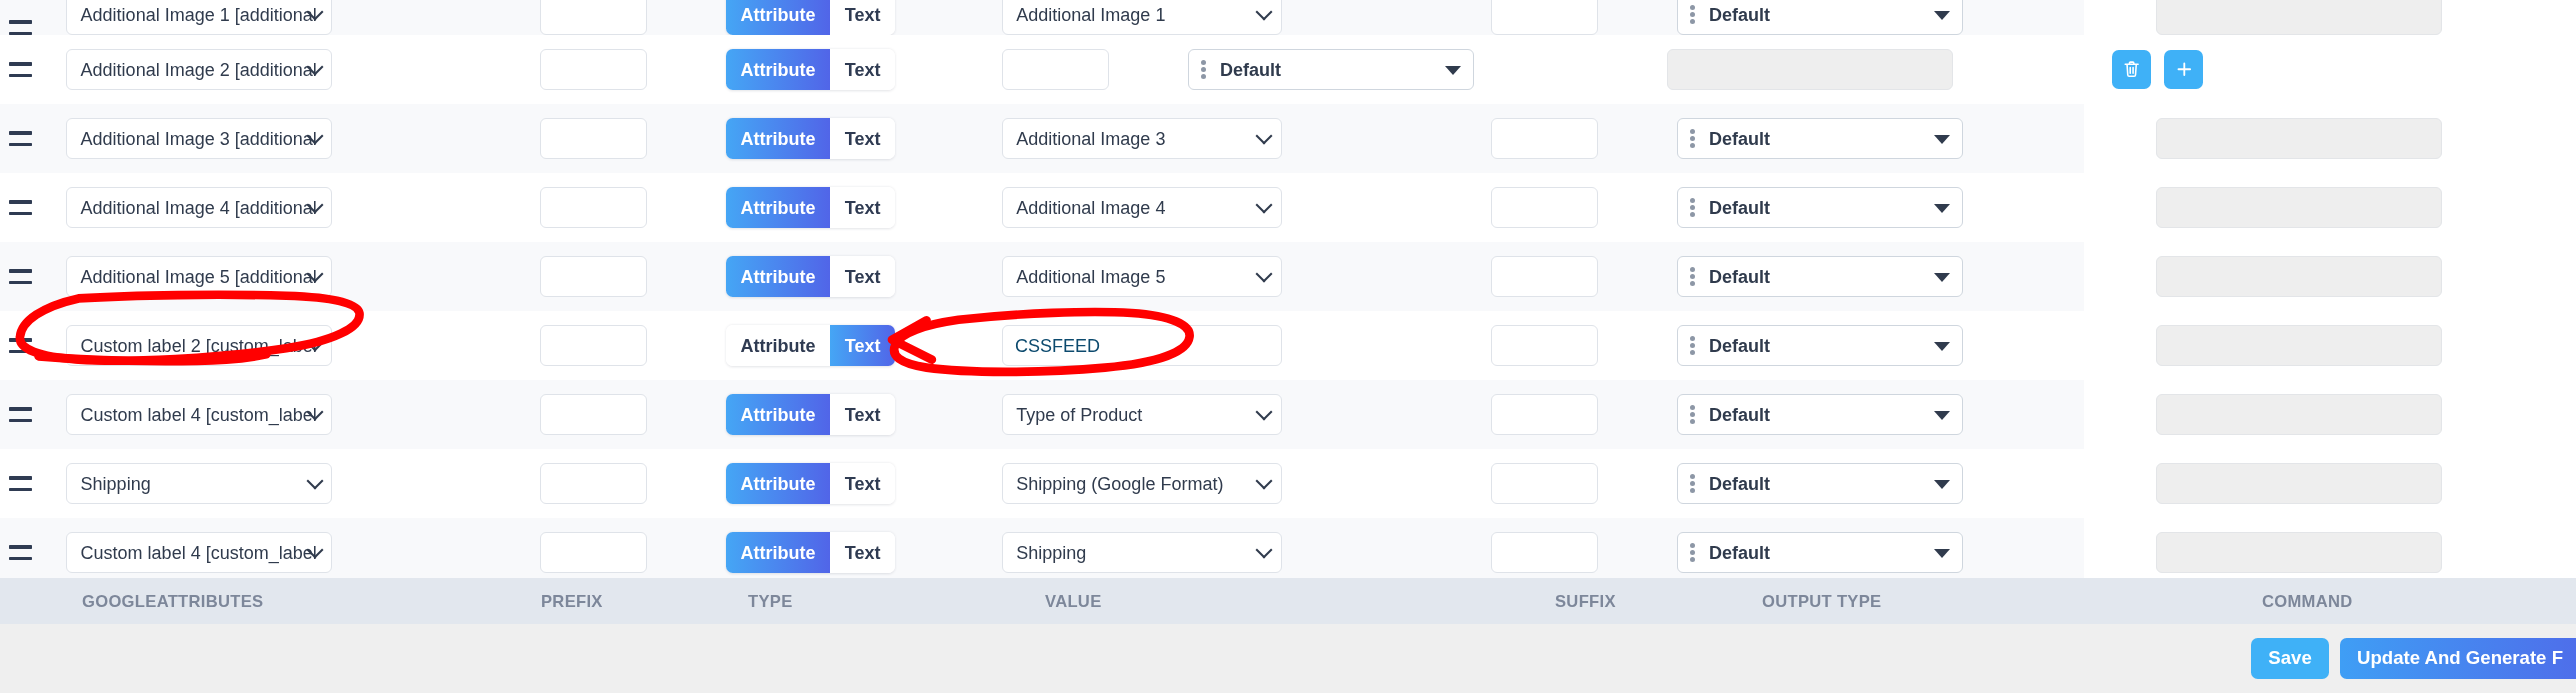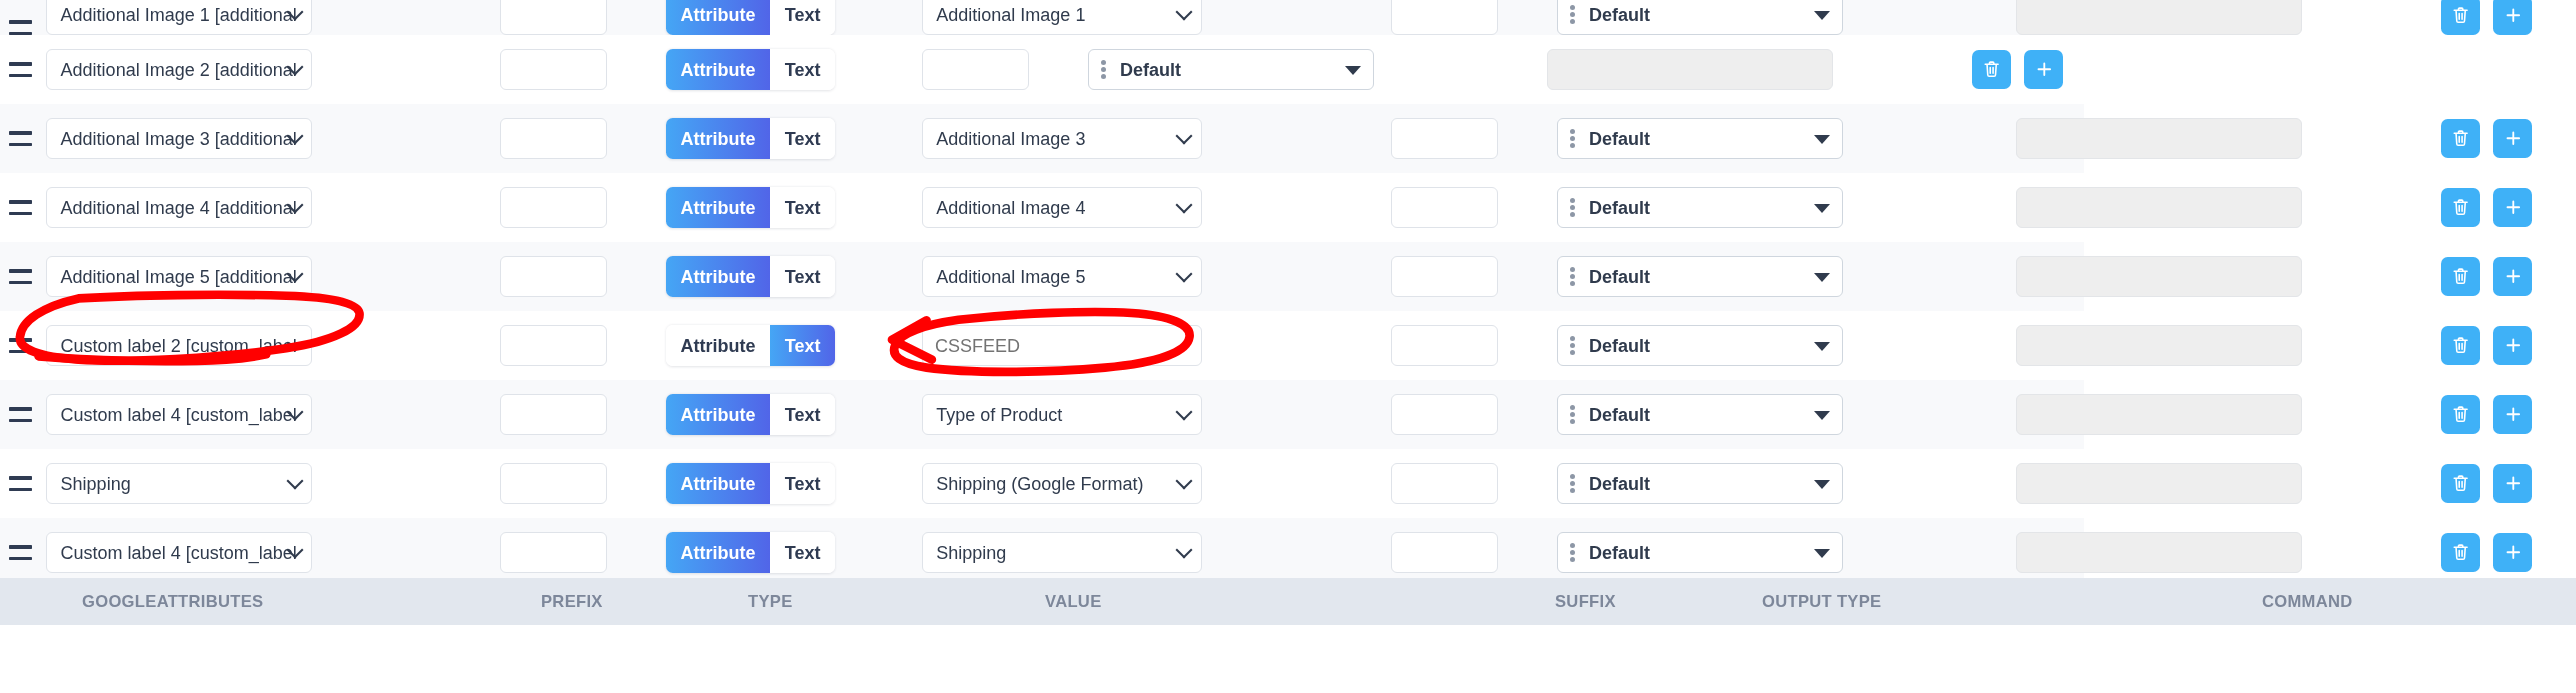--- a/index.html
+++ b/index.html
@@ -13,20 +13,21 @@
 
   
   .rows { position: relative; width: 2576px; }
   .row {
     position: relative;
     display: flex;
     align-items: center;
     height: 69px;
     width: 2084px;
     background: #ffffff;
+    gap: 20px;
   }
   .row.alt { background: #f8f9fb; }
   .row.first { height: 35px; align-items: flex-end; }
 
   
   .c-handle { width: 41px; flex: 0 0 41px; display:flex; align-items:center; justify-content:center; }
   .c-attr   { width: 459px; flex: 0 0 459px; padding-left: 5.3px; }
   .c-prefix { width: 166px; flex: 0 0 166px; display:flex; align-items:center; }
   .c-type   { width: 256px; flex: 0 0 256px; display:flex; align-items:center; }
   .c-value  { width: 469px; flex: 0 0 469px; display:flex; align-items:center; }
@@ -68,21 +69,21 @@
     margin-top: -8.7px;
   }
 
   
   .inp {
     height: 41px;
     background: #ffffff;
     border: 0.7px solid #dfe3e9;
     border-radius: 6px;
     font-size: 18px;
-    color: #737373;
+    color: #0c4a6e;
     display:flex; align-items:center;
     padding: 0 12px;
     line-height: 1;
   }
   .inp-small { width: 107px; }
   .inp-value { width: 280px; }
   .inp-disabled {
     width: 286px;
     background: #eeeeee;
     border: 0.7px solid #e3e5e8;
@@ -803,20 +804,24 @@
     <div class="ch ch-attr">GOOGLEATTRIBUTES</div>
     <div class="ch ch-prefix">PREFIX</div>
     <div class="ch ch-type">TYPE</div>
     <div class="ch ch-value">VALUE</div>
     <div class="ch ch-suffix">SUFFIX</div>
     <div class="ch ch-output">OUTPUT TYPE</div>
     <div class="ch ch-command">COMMAND</div>
     <div class="ch ch-action">COMMAND</div>
   </div>
 
+  <div class="footer">
+    <button class="btn btn-save">Save</button>
+    <button class="btn btn-update">Update And Generate F</button>
+  </div>
 
   <svg class="annot" viewBox="0 0 3870 1042" xmlns="http://www.w3.org/2000/svg">
     <g fill="none" stroke="#ff0000" stroke-width="13" stroke-linecap="round" stroke-linejoin="round">
 
       <path d="M 118 448 C 200 443 330 441 430 444 C 500 446 538 455 540 470
                C 543 492 500 512 430 523 C 330 538 190 545 118 540
                C 58 536 28 524 30 506 C 32 482 64 460 118 448 Z"></path>
 
       <path d="M 58 535 C 130 541 250 545 340 540 C 370 538 386 535 400 532"></path>
 

